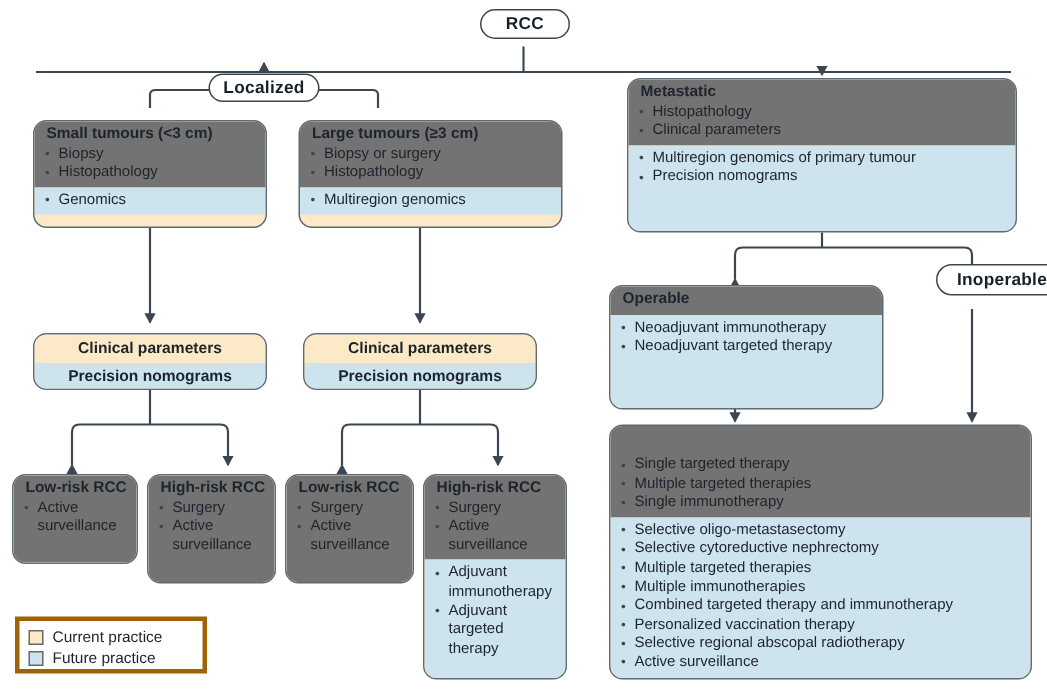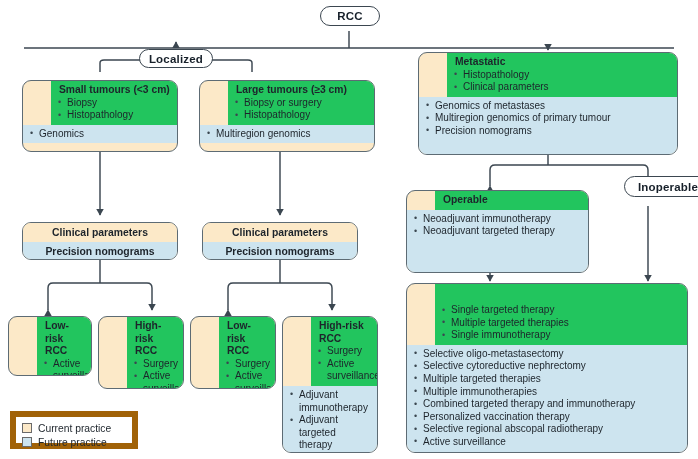--- a/index.html
+++ b/index.html
@@ -41,21 +41,21 @@
     font-weight:bold;
     font-size:11.5px;
     letter-spacing:.2px;
     color:#17202a;
     z-index:3;
   }
   .band{
     box-sizing:border-box;
     padding:3px 6px 3px 7px;
   }
-  .band.cream{background:#22c55e;margin-left:28px;}
+  .band.cream{background:#737373;}
   .band.blue{background:#cde4ef;}
   .band.fill{height:100%;}
   .hdr{
     font-weight:bold;
     font-size:10.3px;
     line-height:12.6px;
     color:#1d242b;
     padding-left:1px;
   }
   ul{
@@ -85,21 +85,21 @@
     line-height:13px;
     font-weight:bold;
     padding:3px 4px;
     color:#1d242b;
   }
   .ctr.cream{background:#fce9c8;}
   .ctr.blue{background:#cde4ef;}
   .legend{
     position:absolute;
     box-sizing:border-box;
-    border:6px solid #a16207;
+    border:3px solid #a16207;
     background:#ffffff;
     z-index:4;
     padding:4px 7px 4px 6px;
   }
   .legend-row{
     display:flex;
     align-items:center;
     gap:6px;
     height:14px;
   }
@@ -195,21 +195,20 @@
   <div class="node" style="left:418px;top:52px;width:260px;height:103px;">
     <div class="band cream">
       <div class="hdr">Metastatic</div>
       <ul>
         <li>Histopathology</li>
         <li>Clinical parameters</li>
       </ul>
     </div>
     <div class="band blue fill">
       <ul>
-        <li>Genomics of metastases</li>
         <li>Multiregion genomics of primary tumour</li>
         <li>Precision nomograms</li>
       </ul>
     </div>
   </div>
 
   <div class="node" style="left:22px;top:222px;width:156px;height:38px;">
     <div class="ctr cream">Clinical parameters</div>
     <div class="ctr blue">Precision nomograms</div>
   </div>

